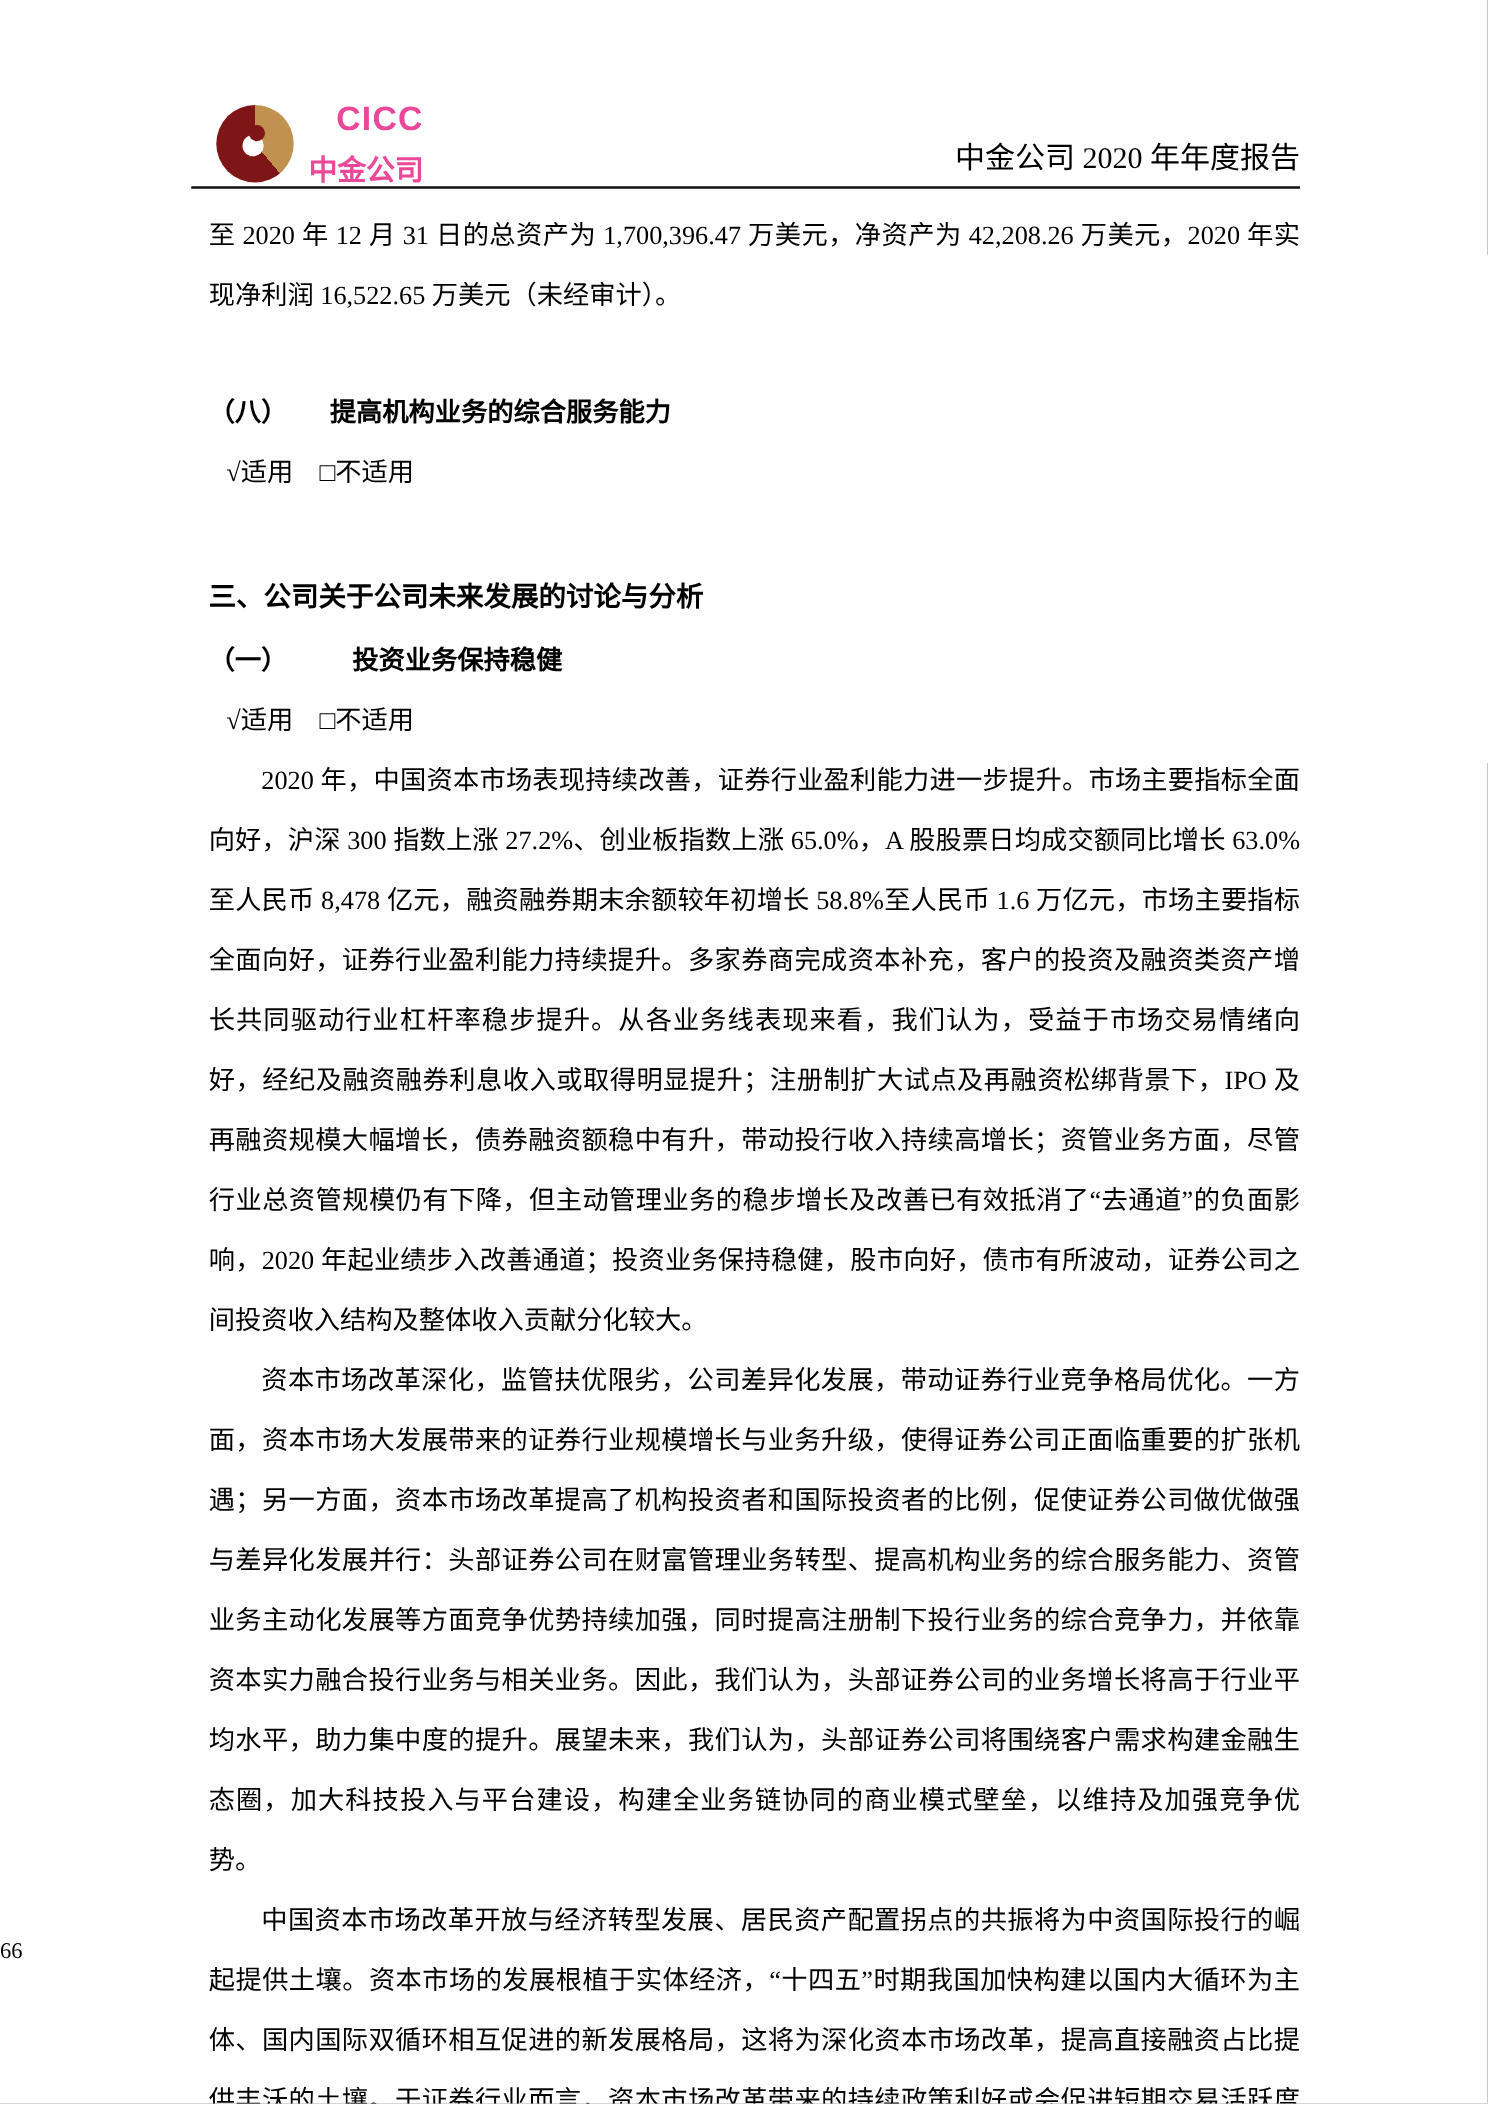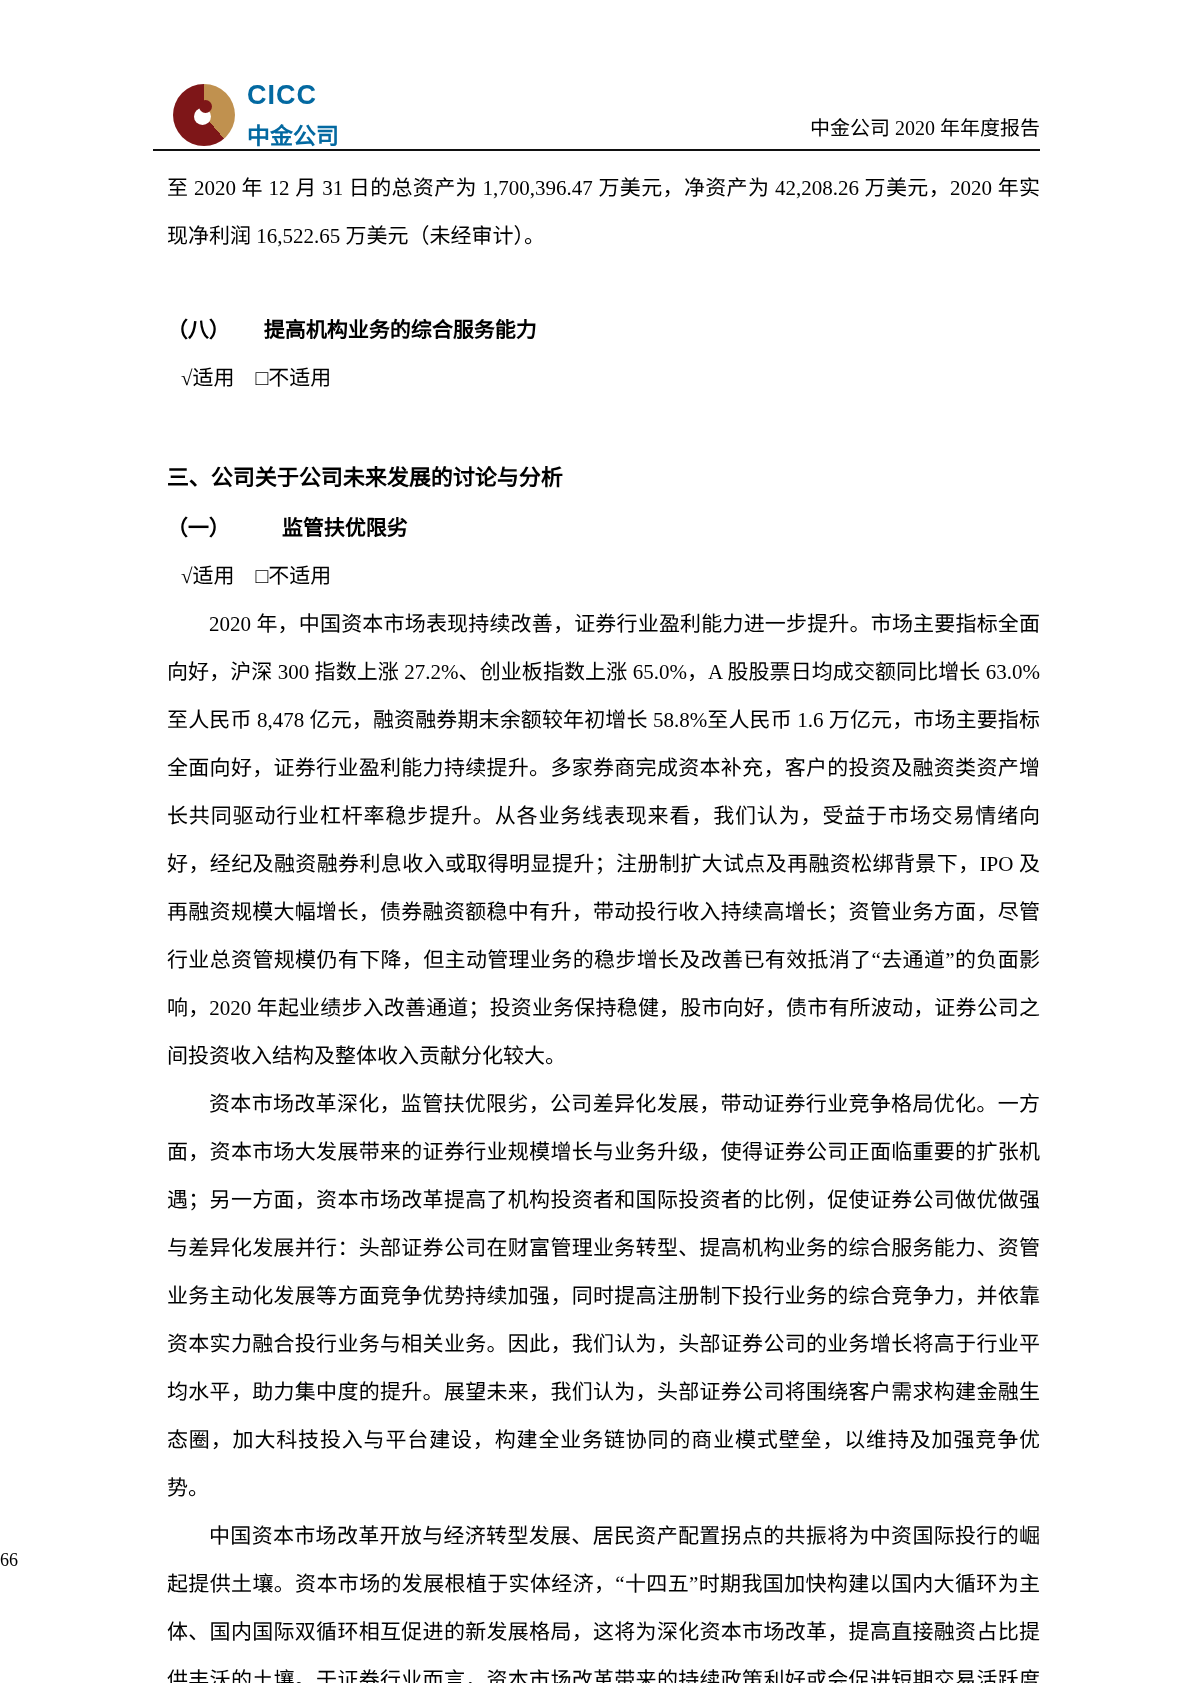--- a/index.html
+++ b/index.html
@@ -49,37 +49,37 @@
   }
   .logo-mark .dot {
     position: absolute;
     left: 26px;
     top: 16px;
     width: 13px;
     height: 13px;
     background: #7e1618;
     border-radius: 50%;
   }
-  .logo-text { line-height: 1; color: #0369a1; }
+  .logo-text { line-height: 1; color: #ec4899; text-align: right; }
   .logo-text .latin {
     font-family: "Liberation Sans", sans-serif;
     font-weight: bold;
     font-size: 27px;
     letter-spacing: 1px;
   }
   .logo-text .cn {
     font-weight: bold;
     font-size: 23px;
     margin-top: 16px;
   }
   .header-doc-title {
     position: absolute;
     right: 0;
     bottom: 8px;
-    font-size: 20px;
+    font-size: 24px;
   }
   
   .content {
     position: absolute;
     left: 167px;
     right: 150px;
     top: 151px;
     font-size: 21px;
     line-height: 48px;
     text-align: justify;
@@ -130,21 +130,21 @@
     </div>
 
     <div class="applicability">
       <span>√适用</span><span>　</span><span>□不适用</span>
     </div>
 
 
     <div class="h-major">三、公司关于公司未来发展的讨论与分析</div>
 
     <div class="h-sub2">
-      <span class="h-label">（一）</span><span>监管扶优限劣</span>
+      <span class="h-label">（一）</span><span>投资业务保持稳健</span>
     </div>
 
     <div class="applicability">
       <span>√适用</span><span>　</span><span>□不适用</span>
     </div>
 
     <p class="body-para">2020 年，中国资本市场表现持续改善，证券行业盈利能力进一步提升。市场主要指标全面向好，沪深 300 指数上涨 27.2%、创业板指数上涨 65.0%，A 股股票日均成交额同比增长 63.0%至人民币 8,478 亿元，融资融券期末余额较年初增长 58.8%至人民币 1.6 万亿元，市场主要指标全面向好，证券行业盈利能力持续提升。多家券商完成资本补充，客户的投资及融资类资产增长共同驱动行业杠杆率稳步提升。从各业务线表现来看，我们认为，受益于市场交易情绪向好，经纪及融资融券利息收入或取得明显提升；注册制扩大试点及再融资松绑背景下，IPO 及再融资规模大幅增长，债券融资额稳中有升，带动投行收入持续高增长；资管业务方面，尽管行业总资管规模仍有下降，但主动管理业务的稳步增长及改善已有效抵消了“去通道”的负面影响，2020 年起业绩步入改善通道；投资业务保持稳健，股市向好，债市有所波动，证券公司之间投资收入结构及整体收入贡献分化较大。</p>
     <p class="body-para">资本市场改革深化，监管扶优限劣，公司差异化发展，带动证券行业竞争格局优化。一方面，资本市场大发展带来的证券行业规模增长与业务升级，使得证券公司正面临重要的扩张机遇；另一方面，资本市场改革提高了机构投资者和国际投资者的比例，促使证券公司做优做强与差异化发展并行：头部证券公司在财富管理业务转型、提高机构业务的综合服务能力、资管业务主动化发展等方面竞争优势持续加强，同时提高注册制下投行业务的综合竞争力，并依靠资本实力融合投行业务与相关业务。因此，我们认为，头部证券公司的业务增长将高于行业平均水平，助力集中度的提升。展望未来，我们认为，头部证券公司将围绕客户需求构建金融生态圈，加大科技投入与平台建设，构建全业务链协同的商业模式壁垒，以维持及加强竞争优势。</p>
     <p class="body-para">中国资本市场改革开放与经济转型发展、居民资产配置拐点的共振将为中资国际投行的崛起提供土壤。资本市场的发展根植于实体经济，“十四五”时期我国加快构建以国内大循环为主体、国内国际双循环相互促进的新发展格局，这将为深化资本市场改革，提高直接融资占比提供丰沃的土壤。于证券行业而言，资本市场改革带来的持续政策利好或会促进短期交易活跃度提升，助力中长期券商业务扩容及模式升级，提升长期证券业系统重要性。同时，外资持续流入中国资本市场，居民家庭资产加速向金融资产配置，将为以直接融资为主导的资本市场高质量发展提供源</p>
 

